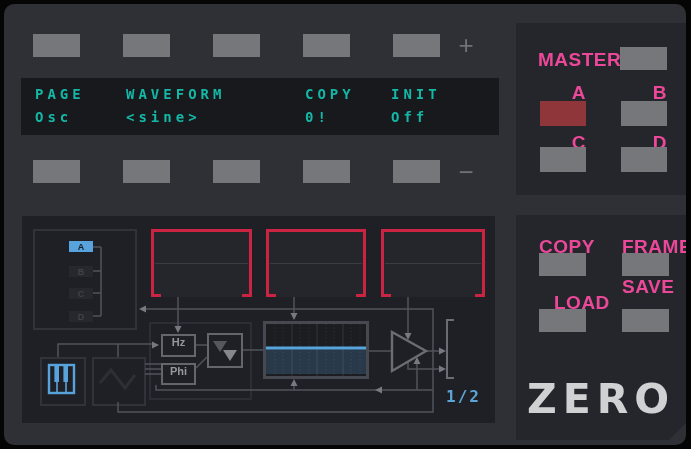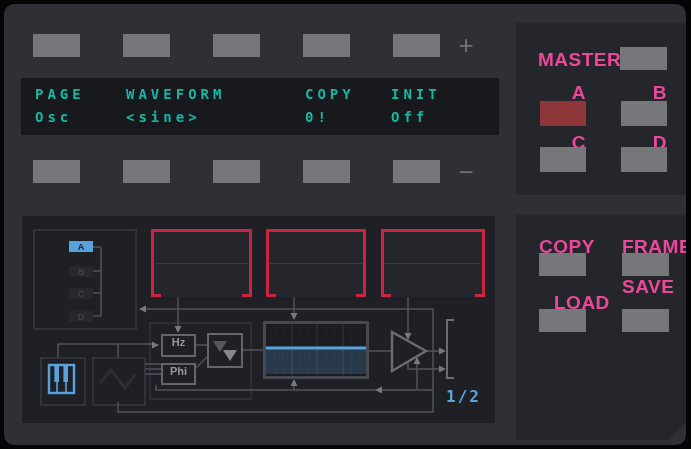--- a/index.html
+++ b/index.html
@@ -105,20 +105,21 @@
     <div class="plabel" style="left:23px;top:21px;width:47px;">COPY</div>
     <div class="plabel" style="left:106px;top:21px;width:47px;">FRAME</div>
     <div class="hwbtn" style="left:23px;top:38px;"></div>
     <div class="hwbtn" style="left:106px;top:38px;"></div>
 
     <div class="plabel" style="left:38px;top:77px;width:47px;">LOAD</div>
     <div class="plabel" style="left:106px;top:61px;width:47px;">SAVE</div>
     <div class="hwbtn" style="left:23px;top:94px;"></div>
     <div class="hwbtn" style="left:106px;top:94px;"></div>
 
+    <div class="logo" style="left:6px;top:160px;width:158px;text-align:center;">ZERO</div>
   </div>
 
   <div class="diagram">
 
     <div class="dbox" style="left:11px;top:13px;width:100px;height:97px;"></div>
     <div class="selbtn active" style="left:47px;top:25px;">A</div>
     <div class="selbtn" style="left:47px;top:50px;">B</div>
     <div class="selbtn" style="left:47px;top:72px;">C</div>
     <div class="selbtn" style="left:47px;top:95px;">D</div>
 

